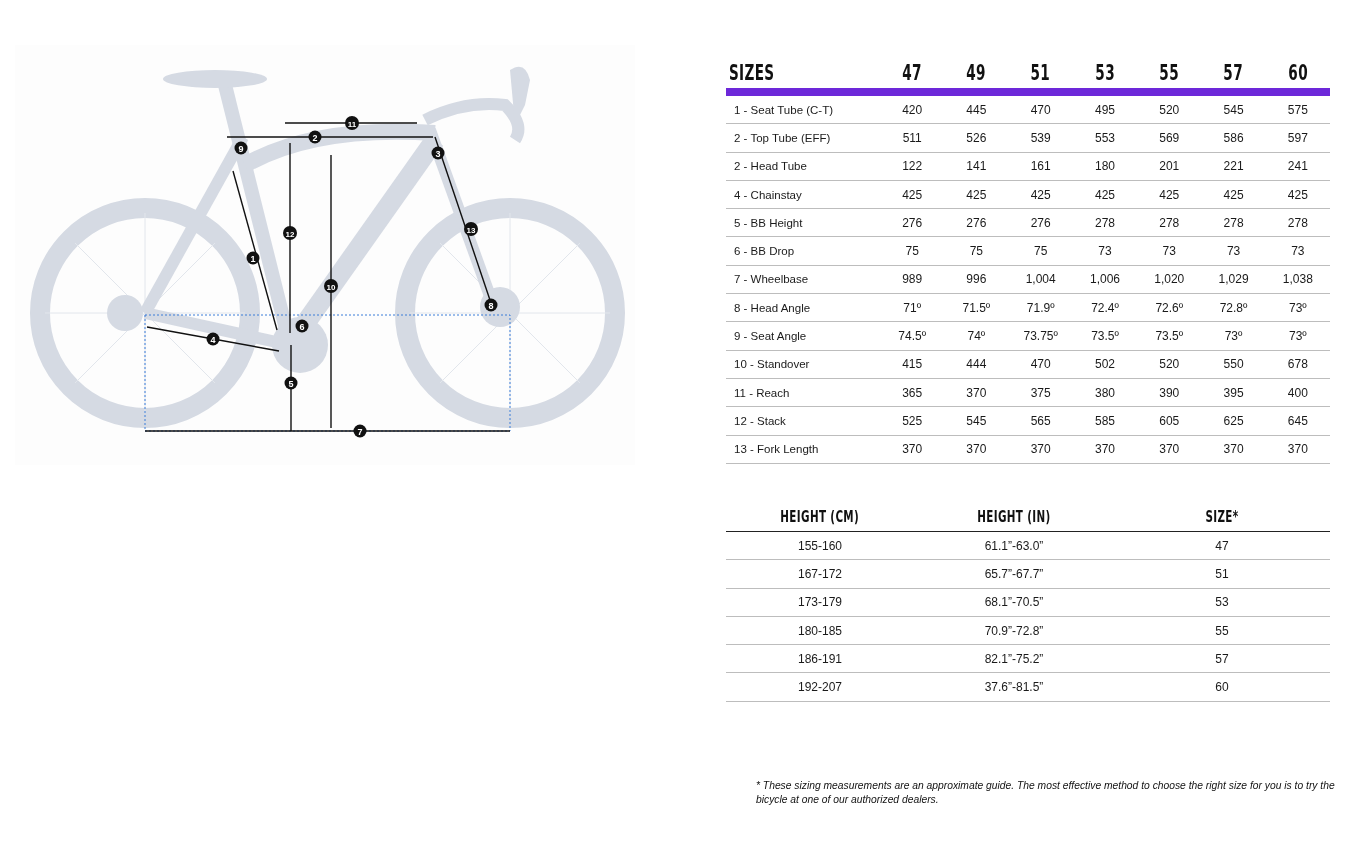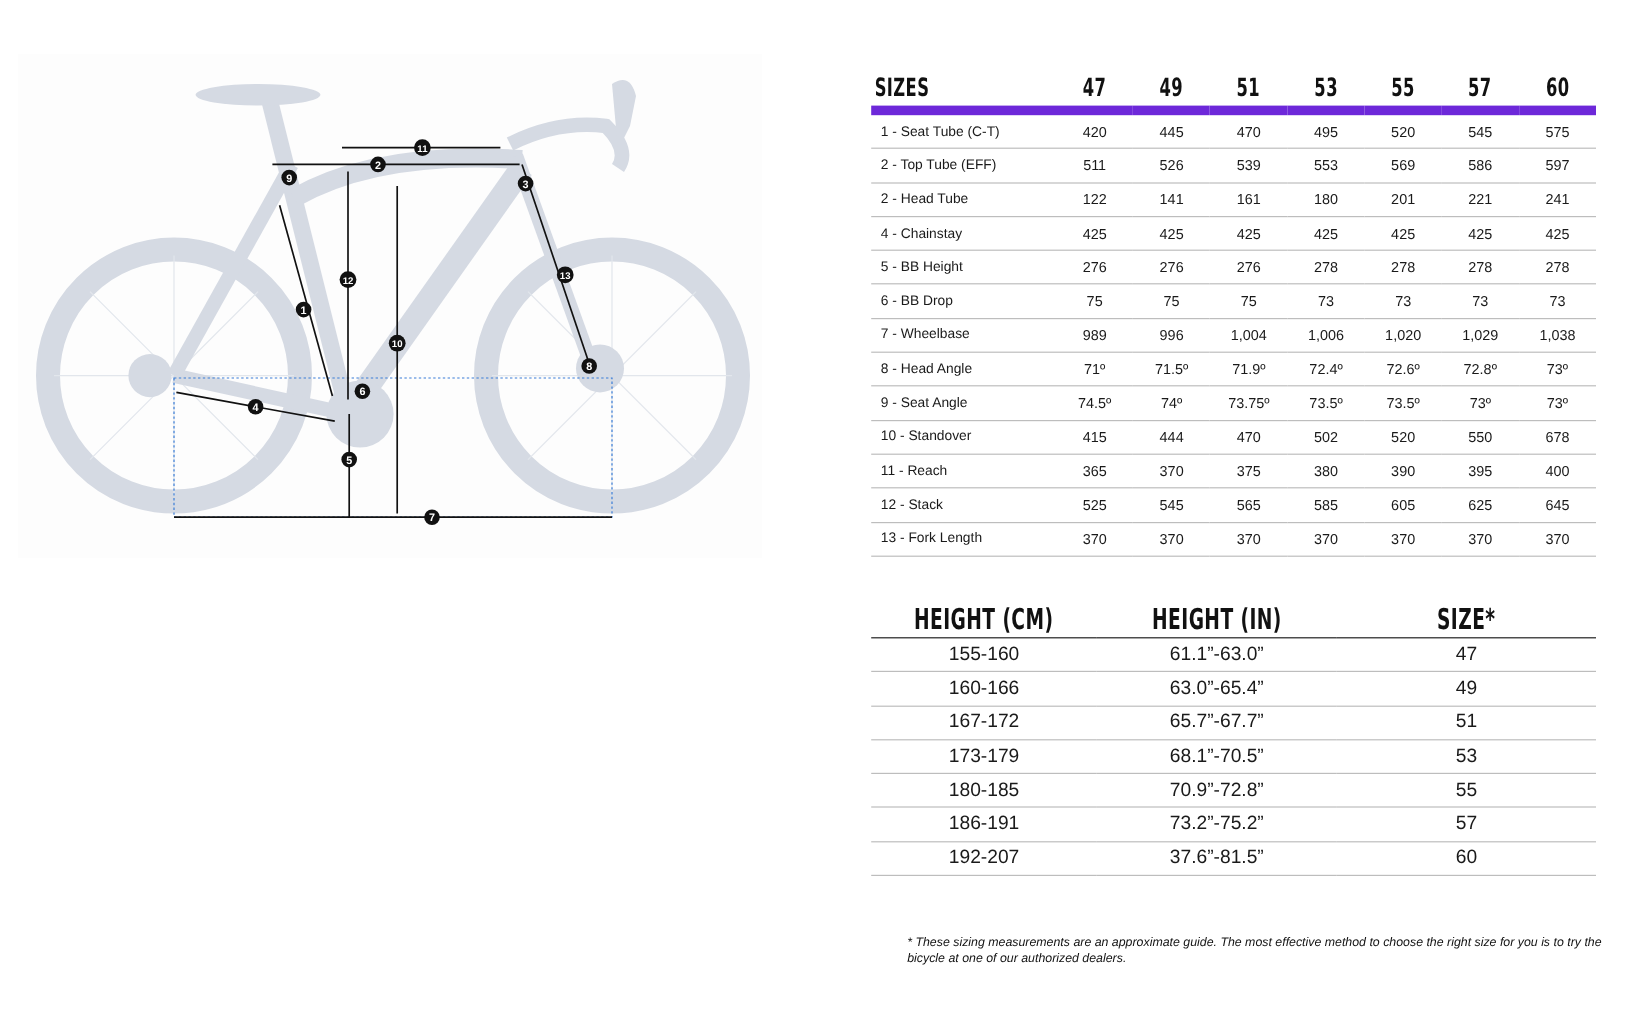--- a/index.html
+++ b/index.html
@@ -14,24 +14,24 @@
             padding:0; height:30px; vertical-align:middle; color:#111; }
   .geo th.lbl { text-align:left; transform-origin:left center; padding-left:4px; }
   .geo thead tr { border-bottom:8px solid #6d28d9; }
   .geo td { font-size:12px; height:27.3px; padding:0; border-bottom:1.5px solid #bdbdbd;
             text-align:center; color:#1a1a1a; }
   .geo td.lbl { text-align:left; padding-left:8px; width:150px; font-size:11.5px; }
   .geo td.num { width:65.8px; }
 
   .fit { position:absolute; left:726px; top:501px; width:604px; border-collapse:collapse; }
   .fit th { font-family:"DejaVu Sans Condensed","DejaVu Sans", sans-serif; font-weight:bold;
-            font-size:24px; letter-spacing:0.5px; height:30px; padding:0; vertical-align:middle; color:#111; }
+            font-size:16px; letter-spacing:0.5px; height:30px; padding:0; vertical-align:middle; color:#111; }
   .fit th span { display:inline-block; transform:scaleX(0.72); }
   .fit thead tr { border-bottom:1.5px solid #222; }
-  .fit td { font-size:16px; height:27.3px; padding:0; border-bottom:1.5px solid #bdbdbd;
+  .fit td { font-size:12px; height:27.3px; padding:0; border-bottom:1.5px solid #bdbdbd;
             text-align:center; color:#1a1a1a; }
   .fit .c1 { width:188px; } .fit .c2 { width:200px;text-align:center; } .fit .c3 { width:216px; }
 
   .note { position:absolute; left:727px; top:769px; width:600px; font-size:10.3px;
           font-style:italic; line-height:14px; color:#111;margin-left:29px; }
 </style>
 </head>
 <body>
 
 <div class="diagram">
@@ -294,42 +294,37 @@
       <th class="c3"><span>SIZE*</span></th>
     </tr>
   </thead>
   <tbody id="fit-body">
       <tr>
         <td class="c1">155-160</td>
         <td class="c2">61.1”-63.0”</td>
         <td class="c3">47</td>
       </tr>
       <tr>
-        <td class="c1">160-166</td>
-        <td class="c2">63.0”-65.4”</td>
-        <td class="c3">49</td>
-      </tr>
-      <tr>
         <td class="c1">167-172</td>
         <td class="c2">65.7”-67.7”</td>
         <td class="c3">51</td>
       </tr>
       <tr>
         <td class="c1">173-179</td>
         <td class="c2">68.1”-70.5”</td>
         <td class="c3">53</td>
       </tr>
       <tr>
         <td class="c1">180-185</td>
         <td class="c2">70.9”-72.8”</td>
         <td class="c3">55</td>
       </tr>
       <tr>
         <td class="c1">186-191</td>
-        <td class="c2">73.2”-75.2”</td>
+        <td class="c2">82.1”-75.2”</td>
         <td class="c3">57</td>
       </tr>
       <tr>
         <td class="c1">192-207</td>
         <td class="c2">37.6”-81.5”</td>
         <td class="c3">60</td>
       </tr>
     </tbody>
 </table>
 

